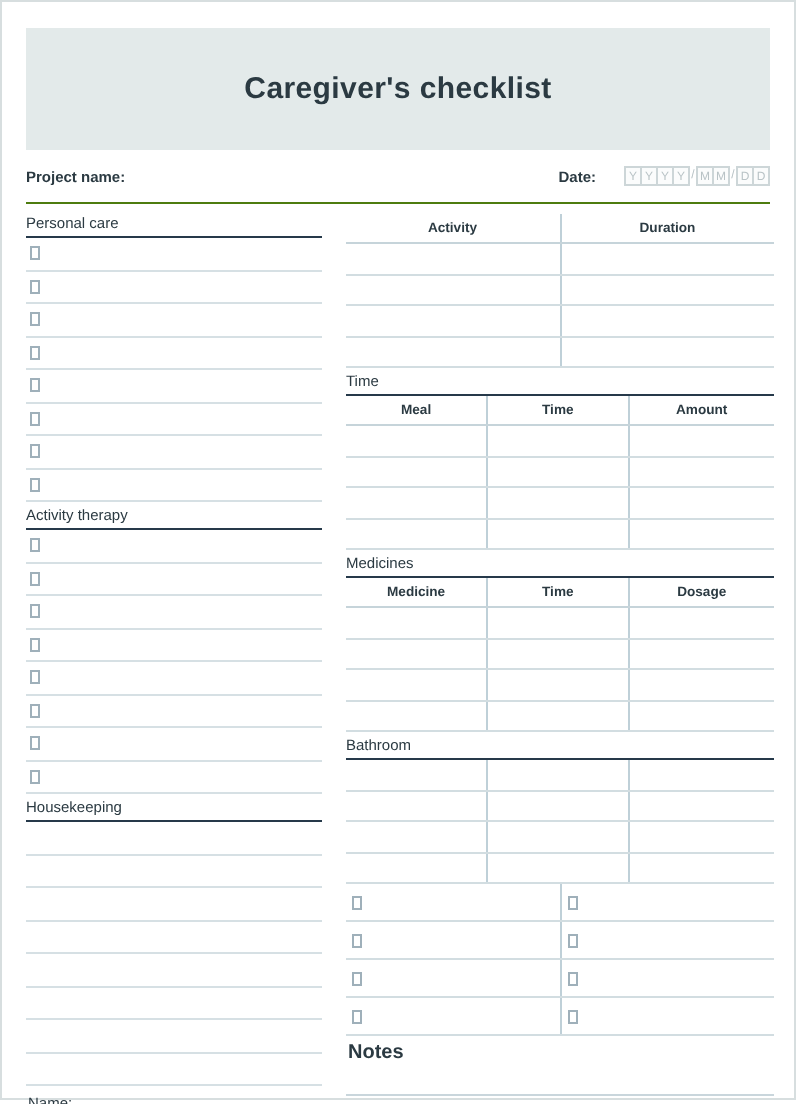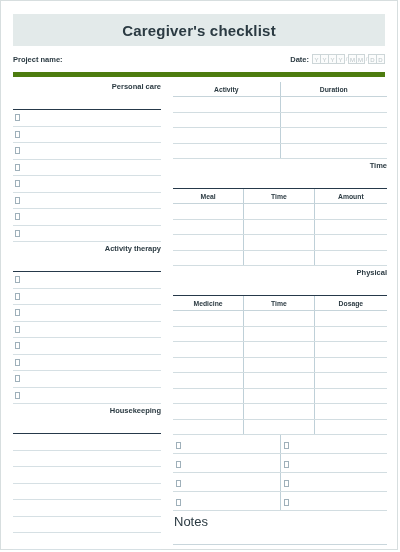--- a/index.html
+++ b/index.html
@@ -20,51 +20,51 @@
     width: 398px;
     height: 550px;
     border: 1px solid #d7dedf;
     box-sizing: border-box;
     background: #ffffff;
   }
 
   
   .title-band {
     margin: 13px 12px 0 12px;
-    height: 32px;
+    height: 61px;
     background: #e3eaea;
     display: flex;
     align-items: center;
     justify-content: center;
   }
   .title-band .title {
     font-size: 15px;
     font-weight: bold;
     color: #2b3a42;
     letter-spacing: 0.2px;
   }
 
   
   .meta-row {
     margin: 0 12px;
     height: 26px;
     display: flex;
     align-items: center;
     justify-content: space-between;
-    border-bottom: 5px solid #4d7c0f;
+    border-bottom: 1px solid #4d7c0f;
   }
   .meta-label {
     font-size: 7.5px;
     font-weight: bold;
     color: #2b3a42;
   }
   .date-wrap {
     display: flex;
     align-items: center;
-    gap: 2px;
+    gap: 13px;
   }
   .date-label {
     font-size: 7.5px;
     font-weight: bold;
     margin-right: 2px;
   }
   .date-boxes {
     display: flex;
   }
   .date-boxes span {
@@ -90,25 +90,25 @@
   .cols {
     display: flex;
     margin: 5px 12px 0 12px;
     gap: 12px;
   }
   .col-left { width: 148px; flex: none; }
   .col-right { width: 214px; flex: none; }
 
   
   .sec-head {
-    text-align: right;
+    text-align: left;
     font-size: 7.5px;
-    font-weight: bold;
-    color: #2b3a42;
-    padding-bottom: 18px;
+    font-weight: normal;
+    color: #2b3a42;
+    padding-bottom: 2px;
     border-bottom: 1.6px solid #26394a;
   }
   .sec-head.tight { margin-top: 2px; }
 
   
   .chk-row {
     height: 16.5px;
     border-bottom: 1px solid #d6e0e4;
     display: flex;
     align-items: center;
@@ -157,22 +157,22 @@
   }
 
   
   table.grid td.chk-cell {
     padding-left: 3px;
   }
   table.grid td.chk-cell .chkbox { display: inline-block; }
 
   
   .notes-label {
-    font-size: 13px;
-    font-weight: normal;
+    font-size: 10px;
+    font-weight: bold;
     padding: 3px 0 2px 1px;
   }
   .note-line {
     height: 13.5px;
     border-bottom: 1px solid #c9d6dc;
     box-sizing: border-box;
   }
 
   
   .cg-field {
@@ -365,21 +365,21 @@
               </tr>
               <tr>
                 <td></td>
                 <td class="vdiv"></td>
                 <td class="vdiv"></td>
               </tr>
             </tbody>
           </table>
         </div>
 
-      <div class="sec-head tight">Physical</div>
+      <div class="sec-head tight">Medicines</div>
       <div>
           <table class="grid">
             <colgroup>
               <col style="width: 33%;">
               <col style="width: 33%;">
               <col style="width: 34%;">
             </colgroup>
             <thead>
               <tr>
                 <th>Medicine</th>
@@ -405,20 +405,21 @@
               </tr>
               <tr>
                 <td></td>
                 <td class="vdiv"></td>
                 <td class="vdiv"></td>
               </tr>
             </tbody>
           </table>
         </div>
 
+      <div class="sec-head tight">Bathroom</div>
       <div>
           <table class="grid">
             <colgroup>
               <col style="width: 33%;">
               <col style="width: 33%;">
               <col style="width: 34%;">
             </colgroup>
             <tbody>
               <tr>
                 <td></td>

